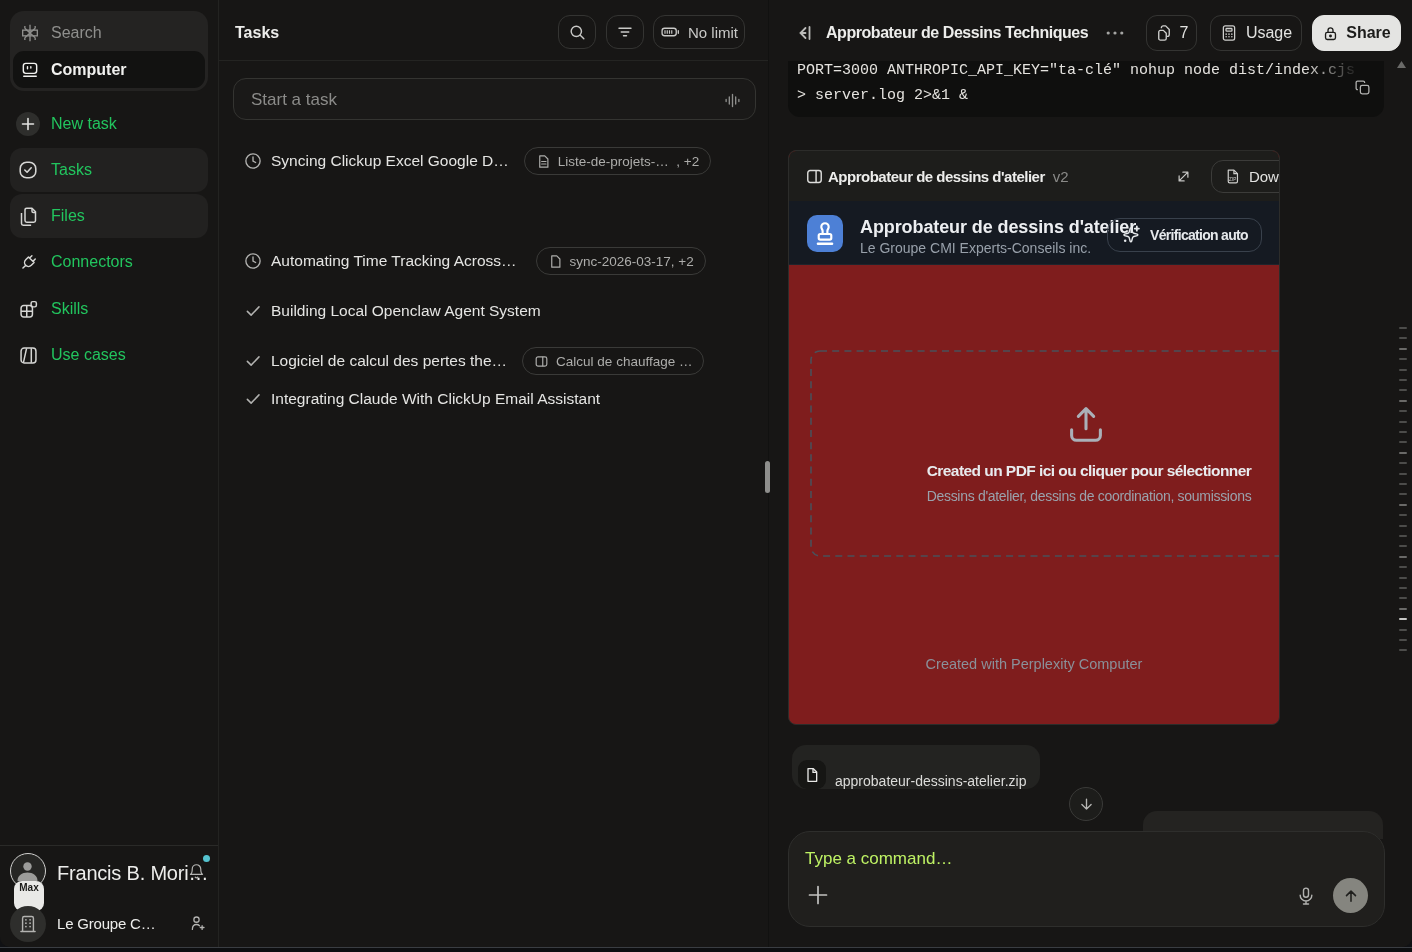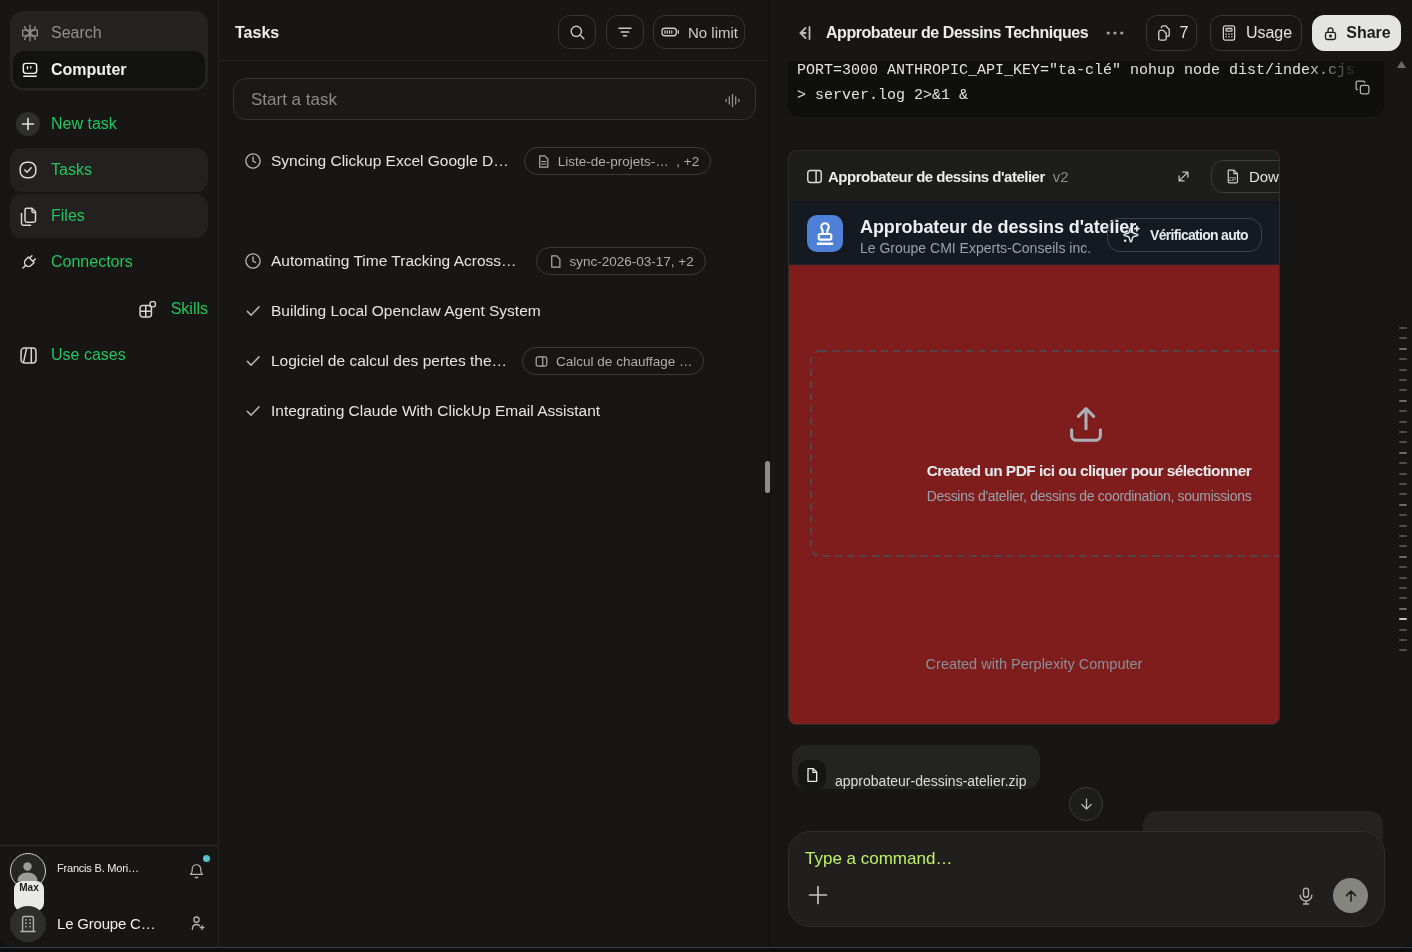--- a/index.html
+++ b/index.html
@@ -14,21 +14,21 @@
 .sw-row .lb { margin-left:11px; font-size:16px; color:#8f8f8d; }
 .sw-active { background:#121211; border-radius:11px; }
 .sw-active .lb { color:#f1f1ef; font-weight:700; }
 .nav { position:absolute; left:10px; width:198px; height:46px; display:flex; align-items:center; border-radius:12px; }
 .nav .ic { width:24px; height:24px; margin-left:6px; display:flex; align-items:center; justify-content:center; }
 .nav .lb { margin-left:11px; font-size:16px; color:#22c55e; font-weight:500; }
 .nav.hl { background:#222120; }
 .sb-divider { position:absolute; left:0; top:845px; width:218px; height:1px; background:#2a2a28; }
 .avatar { position:absolute; left:10px; top:853px; width:36px; height:36px; border-radius:50%; border:1.5px solid #d0d0ce; background:#262624; }
 .maxpill { position:absolute; left:14px; top:881px; width:30px; height:30px; background:#e9e9e7; border-radius:8px; color:#1b1b19; font-size:10px; font-weight:700; text-align:center; line-height:14px; }
-.uname { position:absolute; left:57px; top:862px; font-size:11px; letter-spacing:-0.2px; color:#ededeb; font-weight:500; }
+.uname { position:absolute; left:57px; top:862px; font-size:20px; letter-spacing:-0.2px; color:#ededeb; font-weight:500; }
 .belldot { position:absolute; left:203px; top:855px; width:7px; height:7px; border-radius:50%; background:#55c3cf; }
 .orgcircle { position:absolute; left:10px; top:906px; width:36px; height:36px; border-radius:50%; background:#2e2e2c; display:flex; align-items:center; justify-content:center; }
 .orgname { position:absolute; left:57px; top:915px; font-size:15px; letter-spacing:-0.2px; color:#ededeb; font-weight:500; }
 
 .mid { position:absolute; left:218px; top:0; width:550px; height:947px; background:#171615; border-left:1px solid #232321; }
 .mid-head { position:absolute; left:0; top:0; width:550px; height:61px; border-bottom:1px solid #242422; }
 .mid-title { position:absolute; left:16px; top:24px; font-size:16px; font-weight:700; color:#ededeb; }
 .btn { position:absolute; border:1px solid #343432; border-radius:12px; display:flex; align-items:center; justify-content:center; color:#c9c9c7; font-size:15.5px; font-weight:500; }
 .taskinput { position:absolute; left:14px; top:78px; width:523px; height:42px; border:1px solid #343431; border-radius:13px; background:#1a1918; }
 .taskinput .ph { position:absolute; left:17px; top:11px; font-size:17px; color:#8b8b89; }
@@ -145,21 +145,21 @@
         </svg>
       <div class="ttl">Logiciel de calcul des pertes the…</div>
       <div class="chip">
         <svg class="cic" viewBox="0 0 24 24" fill="none" stroke="#adadab" stroke-width="1.9">
             <rect x="3.5" y="4.5" width="17" height="15" rx="3"></rect>
             <path d="M14 4.5v15"></path>
           </svg>
         <div class="ctx">Calcul de chauffage …</div>
       </div>
     </div>
-    <div class="trow" style="top:386px;align-items:center;">
+    <div class="trow" style="top:374px;align-items:center;">
       <svg class="ric" viewBox="0 0 24 24" fill="none" stroke="#b2b2b0" stroke-width="2" stroke-linecap="round" stroke-linejoin="round">
           <path d="M4.5 12.5l5 5L20 6.5"></path>
         </svg>
       <div class="ttl">Integrating Claude With ClickUp Email Assistant</div>
     </div>
   </div>
   <div class="rp">
     <svg style="position:absolute;left:24px;top:24px;" width="19" height="18" viewBox="0 0 19 18" fill="none" stroke="#bcbcba" stroke-width="1.8" stroke-linecap="round">
         <path d="M12.5 4L7.5 9l5 5M7.5 9h5"></path>
         <path d="M16.5 3v12"></path>
@@ -371,21 +371,21 @@
     <div class="nav" style="top:239px;">
       <div class="ic">
         <svg width="21" height="21" viewBox="0 0 24 24" fill="none" stroke="#d6d6d4" stroke-width="1.7" stroke-linecap="round" stroke-linejoin="round">
           <g transform="rotate(45 12 12)">
             <path d="M12 21v-3.5M9.3 7.5V3.8M14.7 7.5V3.8M7.5 7.5h9v4.5a4.5 4.5 0 0 1-4.5 4.5 4.5 4.5 0 0 1-4.5-4.5z"></path>
           </g>
         </svg>
       </div>
       <div class="lb">Connectors</div>
     </div>
-    <div class="nav" style="top:286px;justify-content:flex-end;">
+    <div class="nav" style="top:286px;">
       <div class="ic">
         <svg width="21" height="21" viewBox="0 0 24 24" fill="none" stroke="#d6d6d4" stroke-width="1.7" stroke-linejoin="round">
           <rect x="15" y="3" width="6" height="6" rx="1.8"></rect>
           <rect x="3.5" y="7.5" width="13" height="13" rx="3"></rect>
           <path d="M10 7.5v13M3.5 14h13"></path>
         </svg>
       </div>
       <div class="lb">Skills</div>
     </div>
     <div class="nav" style="top:332px;">

